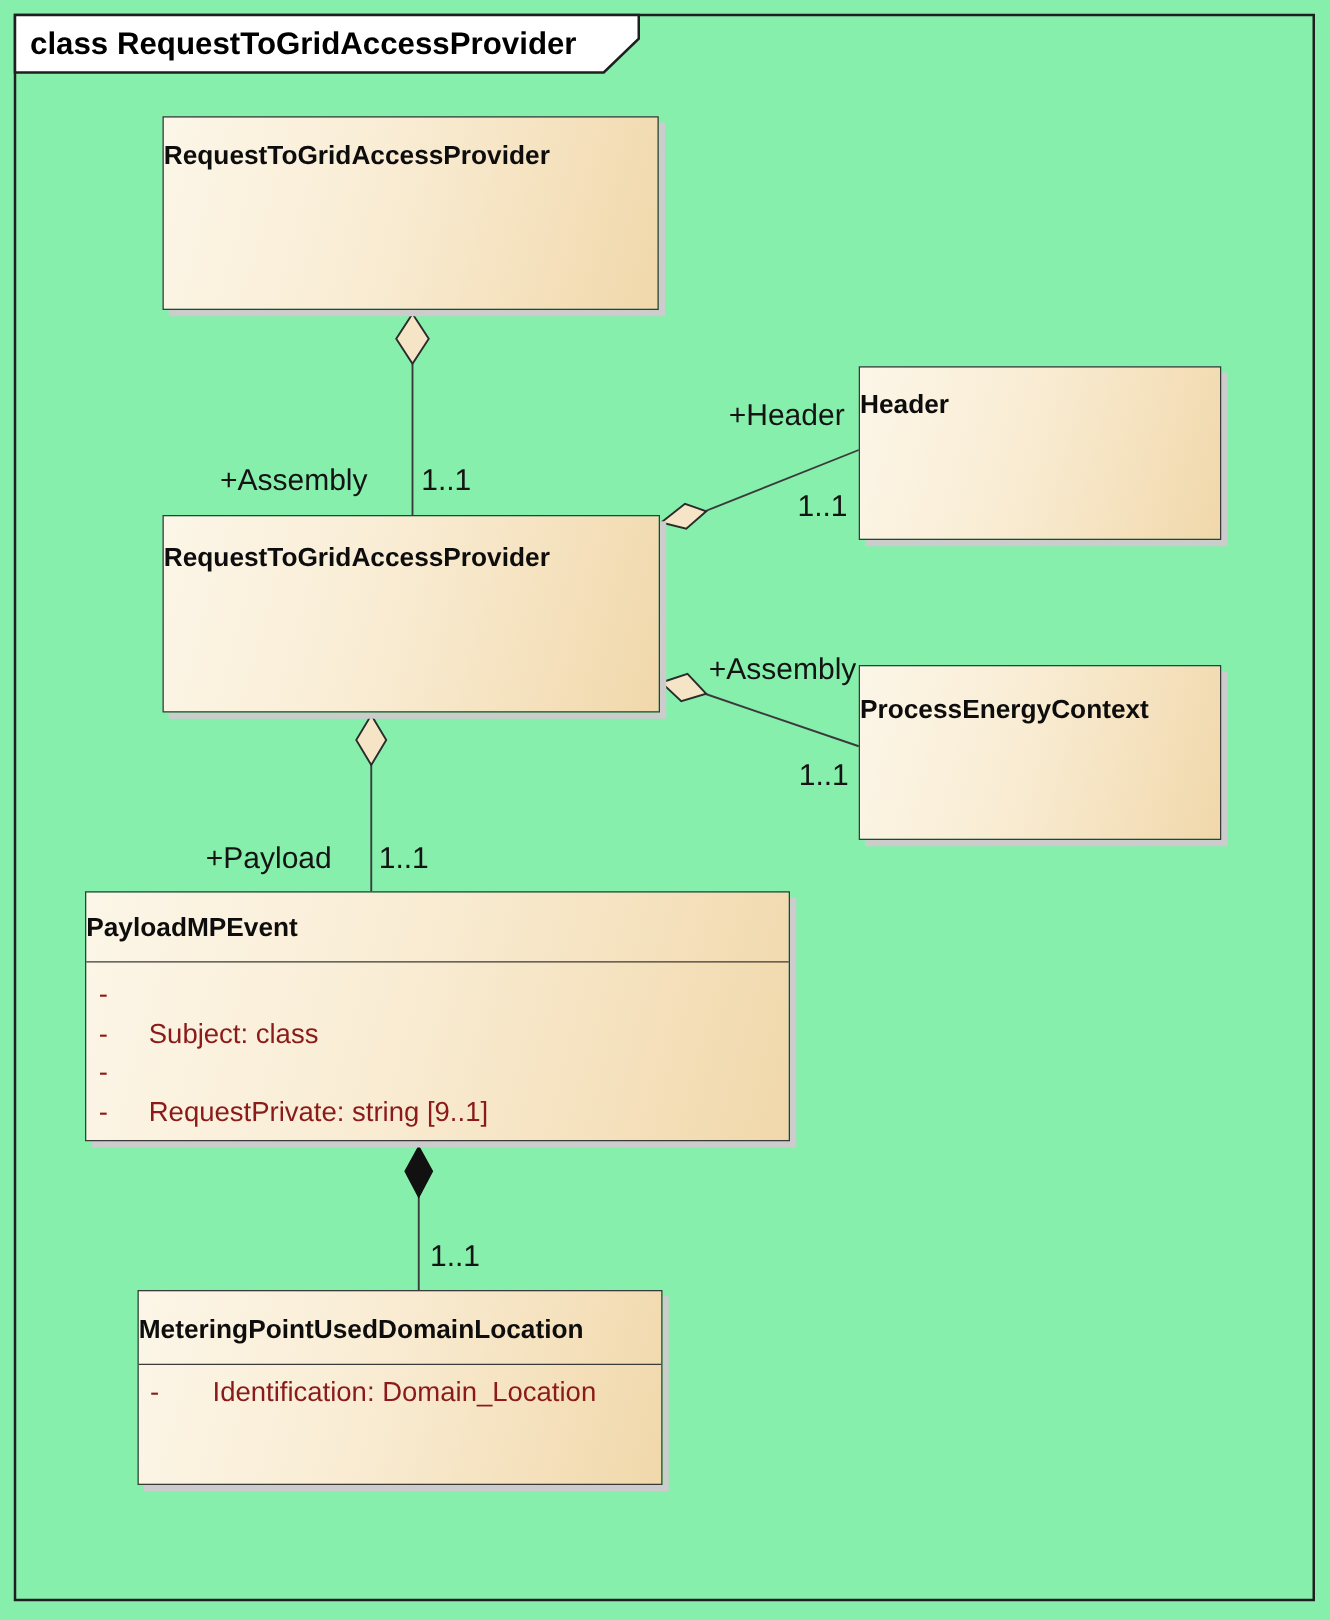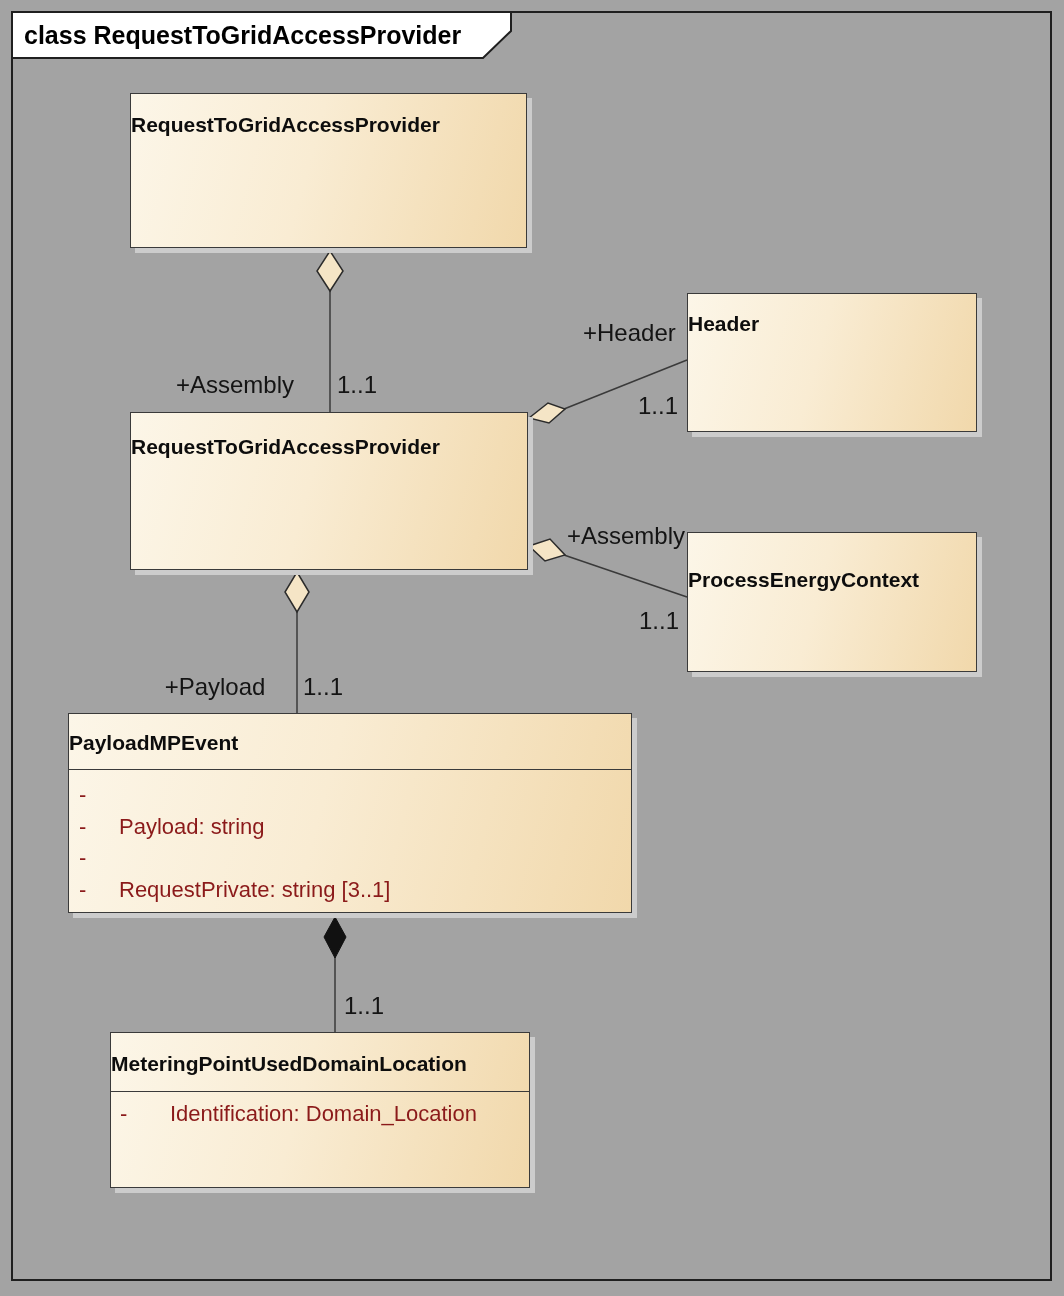--- a/index.html
+++ b/index.html
@@ -1,18 +1,18 @@
 <!DOCTYPE html>
 <html><head>
 <meta charset="utf-8">
 <style>
   html, body { margin: 0; padding: 0; background: #ffffff; }
   .stage {
     position: relative; width: 1064px; height: 1296px;
-    background: #a3a3a3; overflow: hidden;
+    background: #86efac; overflow: hidden;
     font-family: "Liberation Sans", sans-serif;
   }
   .frame {
     position: absolute; left: 11px; top: 11px; width: 1037px; height: 1266px;
     border: 2px solid #1f1f1f; background: transparent;
   }
   .svg-layer { position: absolute; left: 0; top: 0; width: 1064px; height: 1296px; }
   .frame-title {
     position: absolute; left: 24px; top: 14px; width: 470px; height: 42px;
     line-height: 42px; font-size: 25px; font-weight: bold; color: #000;
@@ -91,41 +91,41 @@
 
   <div class="uml-box" style="left:130px; top:412px; width:398px; height:158px;">
     <div class="uml-title" style="padding-top:20px;">RequestToGridAccessProvider</div>
   </div>
 
   <div class="uml-box" style="left:687px; top:293px; width:290px; height:139px;">
     <div class="uml-title" style="padding-top:16px;">Header</div>
   </div>
 
   <div class="uml-box" style="left:687px; top:532px; width:290px; height:140px;">
-    <div class="uml-title" style="padding-top:33px;">ProcessEnergyContext</div>
+    <div class="uml-title" style="padding-top:21px;">ProcessEnergyContext</div>
   </div>
 
   <div class="uml-box" style="left:68px; top:713px; width:564px; height:200px;">
     <div class="compartment-divider" style="height:55px;">
       <div class="uml-title" style="padding-top:15px;">PayloadMPEvent</div>
     </div>
     <div class="attr-list" style="padding-top:9px;">
       <div class="attr-row">
         <span class="attr-dash">-</span>
       </div>
       <div class="attr-row">
         <span class="attr-dash">-</span>
-        <span class="attr-text">Payload: string</span>
+        <span class="attr-text">Subject: class</span>
       </div>
       <div class="attr-row">
         <span class="attr-dash">-</span>
       </div>
       <div class="attr-row">
         <span class="attr-dash">-</span>
-        <span class="attr-text">RequestPrivate: string [3..1]</span>
+        <span class="attr-text">RequestPrivate: string [9..1]</span>
       </div>
     </div>
   </div>
 
   <div class="uml-box metering" style="left:110px; top:1032px; width:420px; height:156px;">
     <div class="compartment-divider" style="height:58px;">
       <div class="uml-title" style="padding-top:17px;">MeteringPointUsedDomainLocation</div>
     </div>
     <div class="attr-list" style="padding-top:6px;">
       <div class="attr-row">

